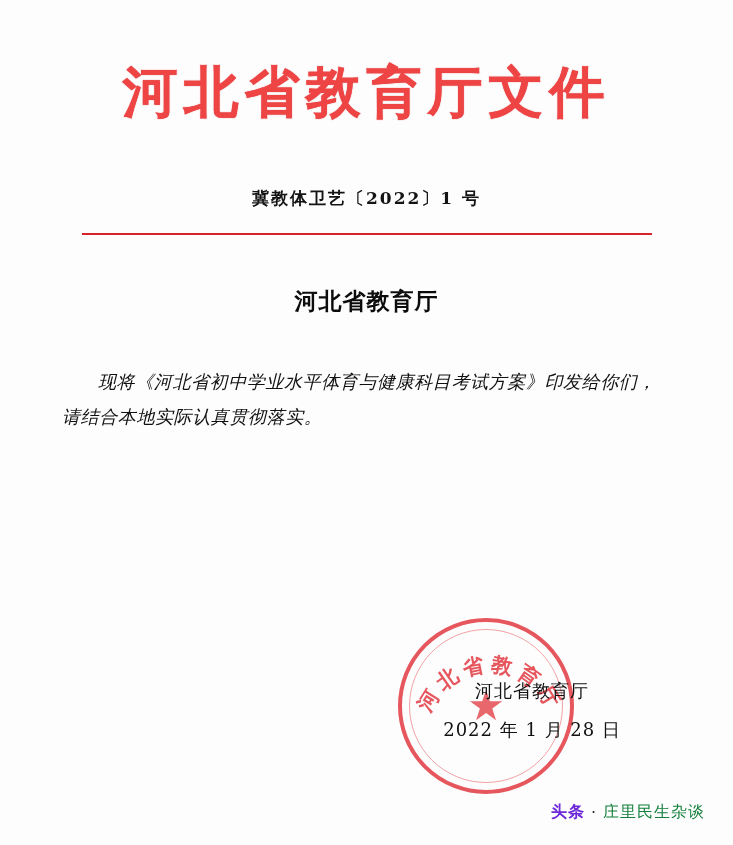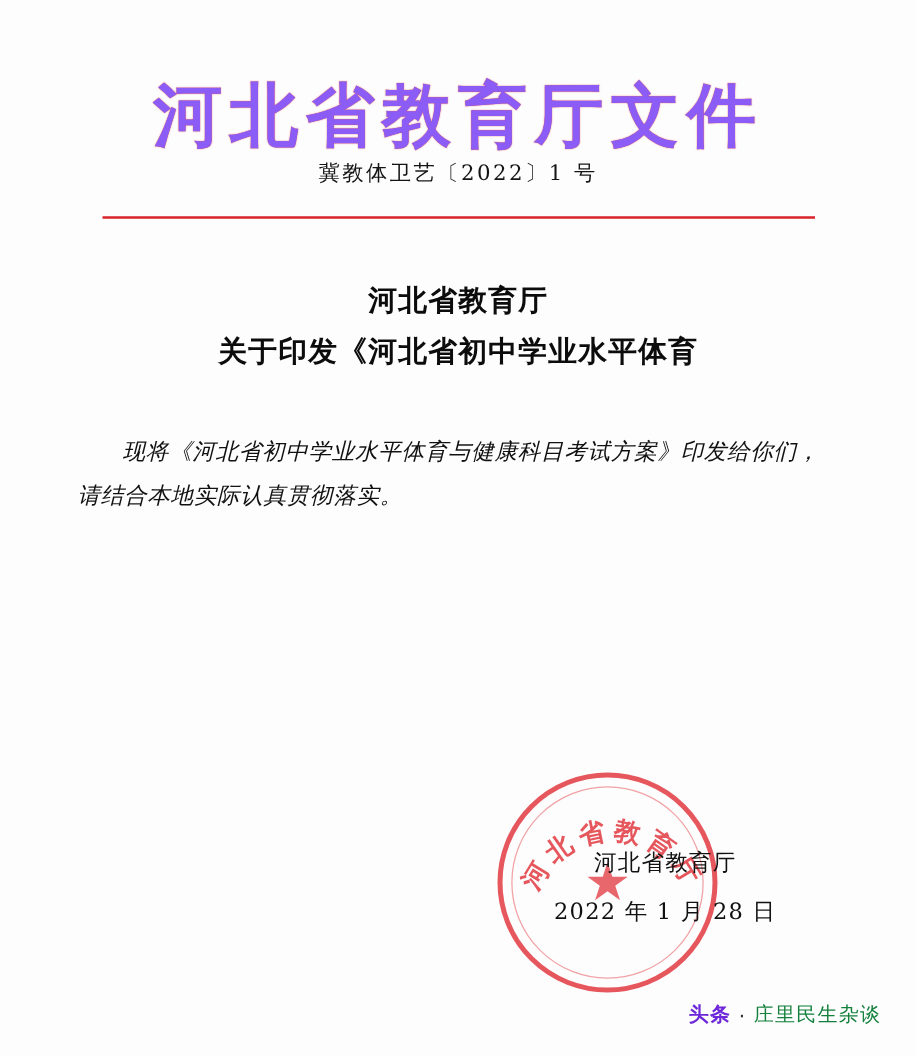--- a/index.html
+++ b/index.html
@@ -20,37 +20,38 @@
     background: #fdfdfd;
     box-sizing: border-box;
   }
 
   
   .masthead {
     text-align: center;
     padding-top: 58px;
   }
   .masthead-title {
-    color: #8b5cf6;
+    color: #ef4444;
     font-family: "DejaVu Serif", "Liberation Serif", serif;
     font-weight: 700;
     font-size: 55px;
     letter-spacing: 6px;
     line-height: 1.25;
     text-shadow: 0 0 1px #d8232a;
     white-space: nowrap;
   }
 
   
   .doc-number {
     text-align: center;
+    margin-top: 60px;
     font-size: 17px;
     letter-spacing: 2px;
     color: #141414;
-    font-weight: 400;
+    font-weight: 700;
   }
 
   
   .red-rule {
     margin: 23px auto 0 auto;
     width: 570px;
     height: 2.5px;
     background: #d8232a;
   }
 
@@ -169,21 +170,20 @@
   <div class="masthead">
     <div class="masthead-title">河北省教育厅文件</div>
   </div>
 
   <div class="doc-number">冀教体卫艺〔2022〕1 号</div>
 
   <div class="red-rule"></div>
 
   <div class="title-block">
     <div class="title-line">河北省教育厅</div>
-    <div class="title-line">关于印发《河北省初中学业水平体育</div>
   </div>
 
   <div class="body-block">
     <p class="body-p indent">现将《河北省初中学业水平体育与健康科目考试方案》印发给你们，请结合本地实际认真贯彻落实。</p>
   </div>
 
   <div class="seal">
     <div class="seal-inner"></div>
     <svg class="seal-arc" viewBox="0 0 176 176">
       <defs>

